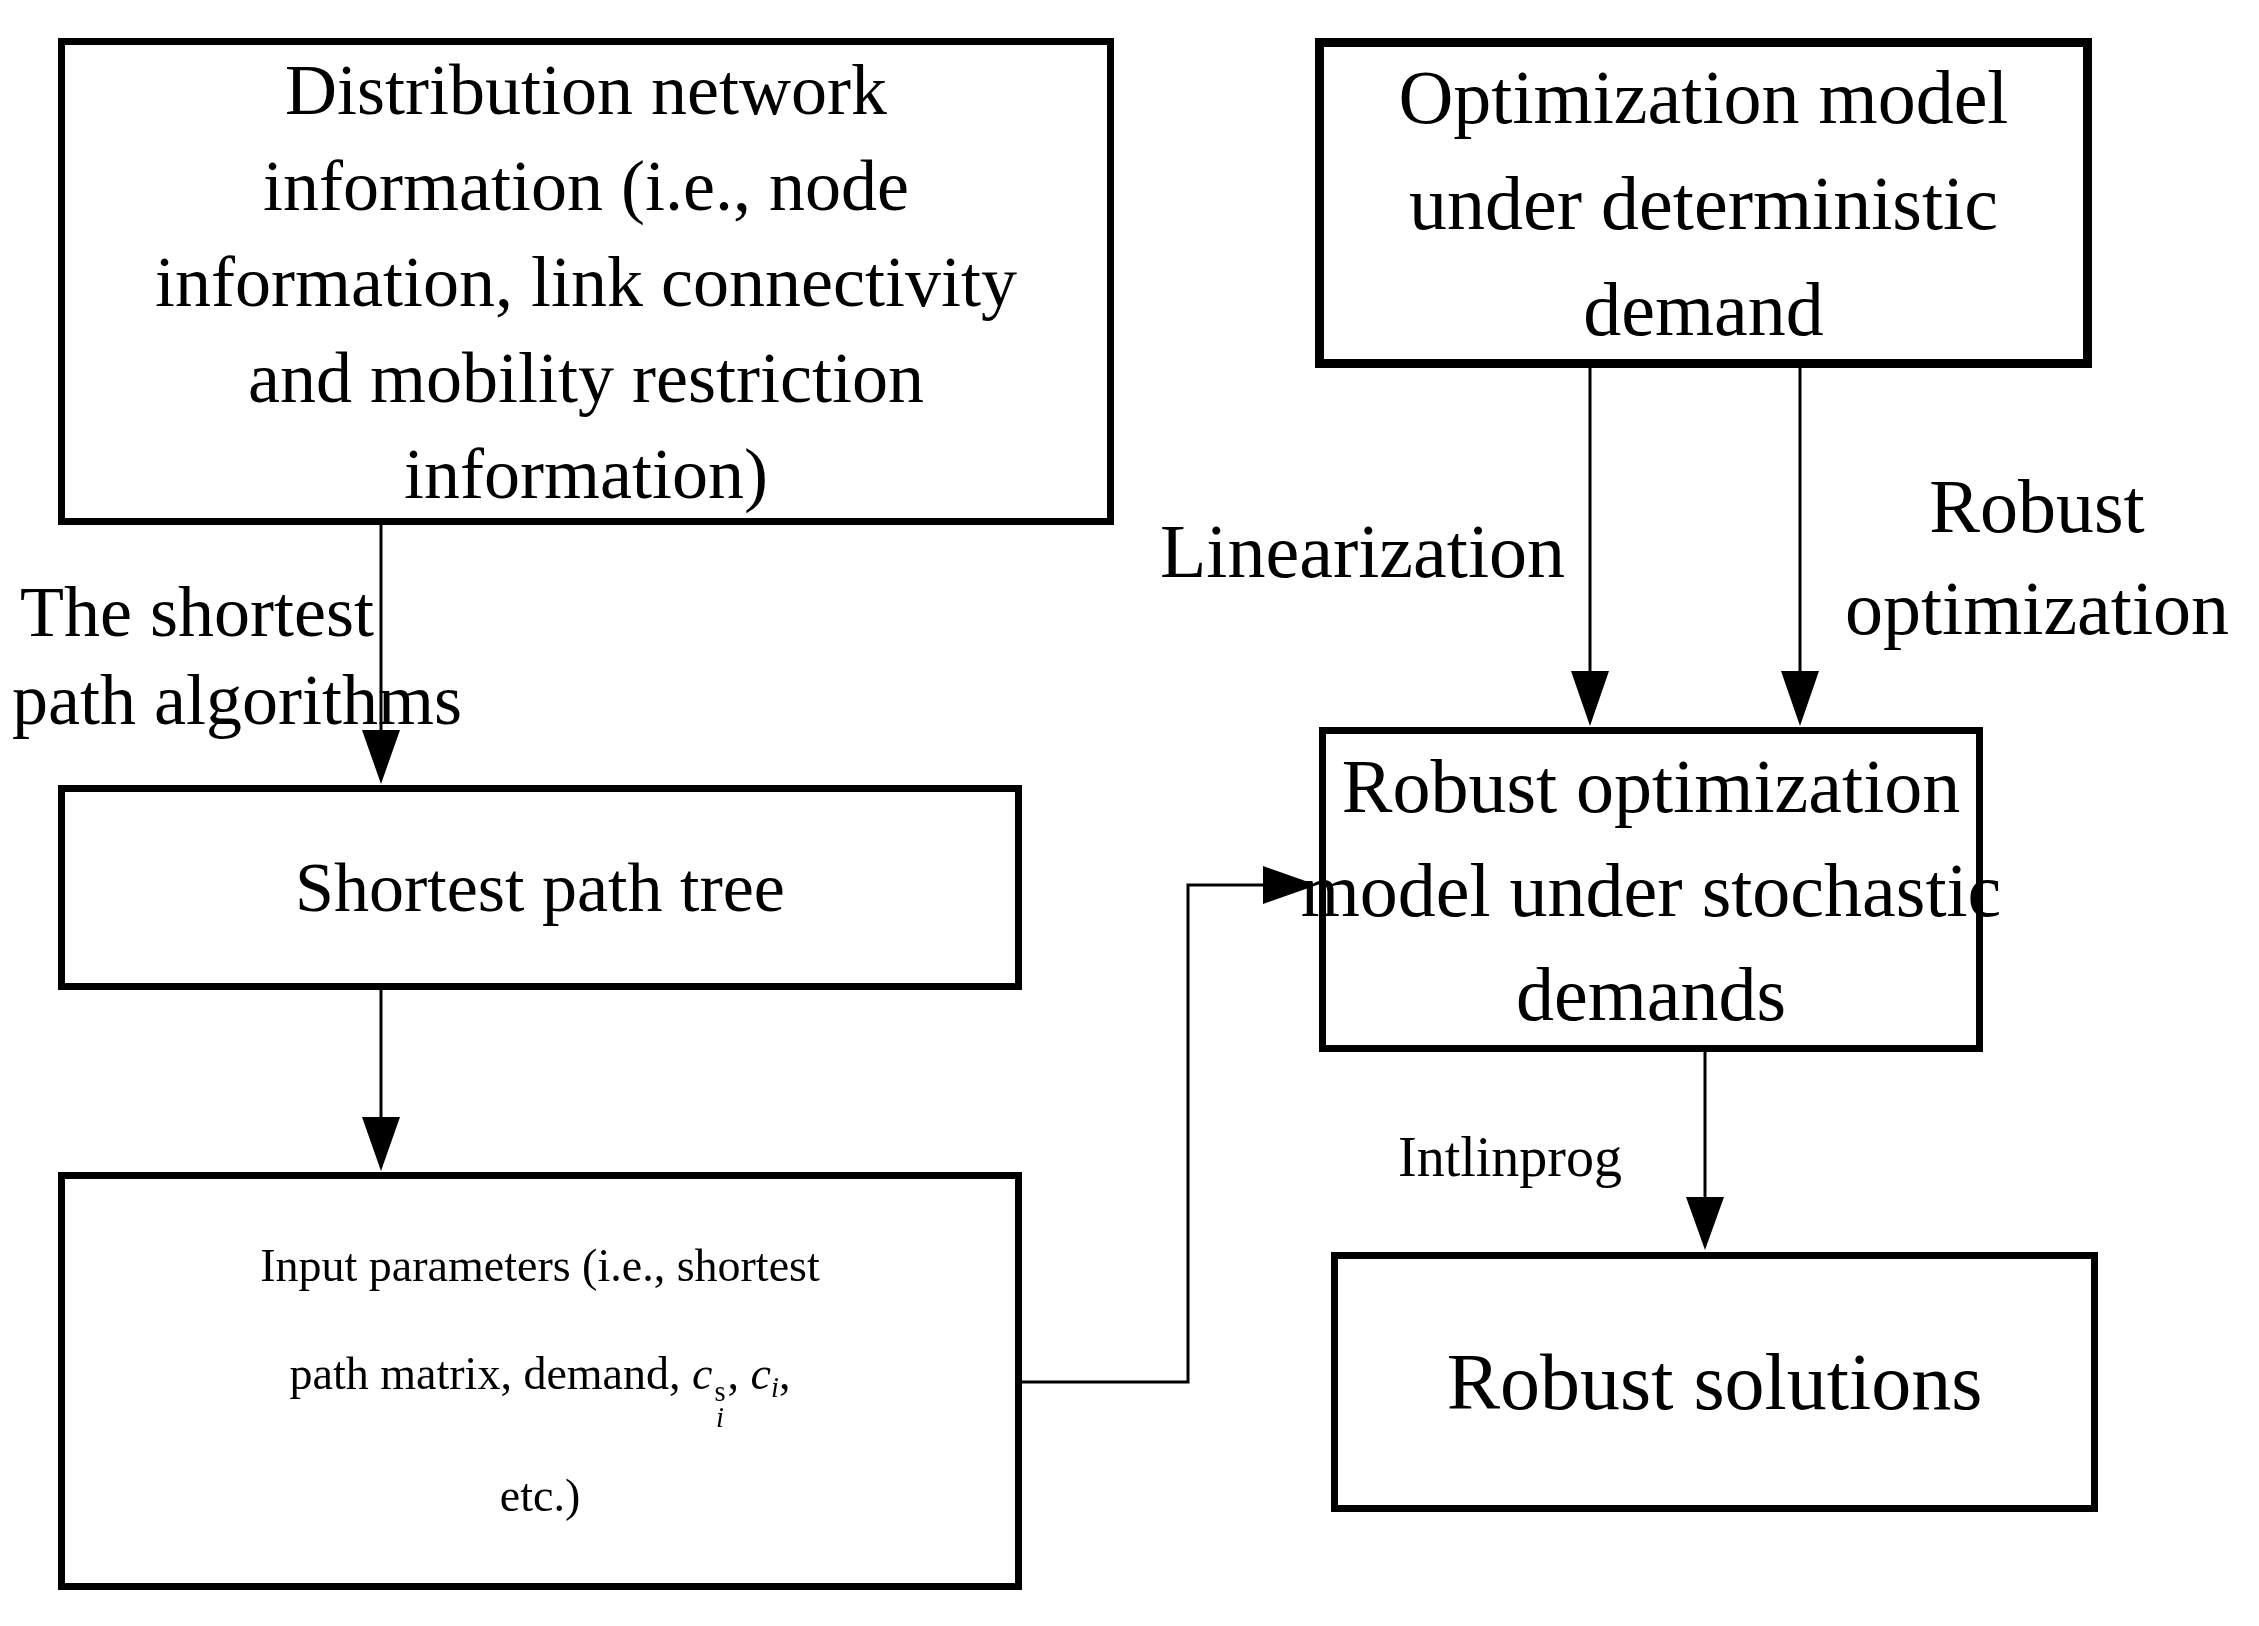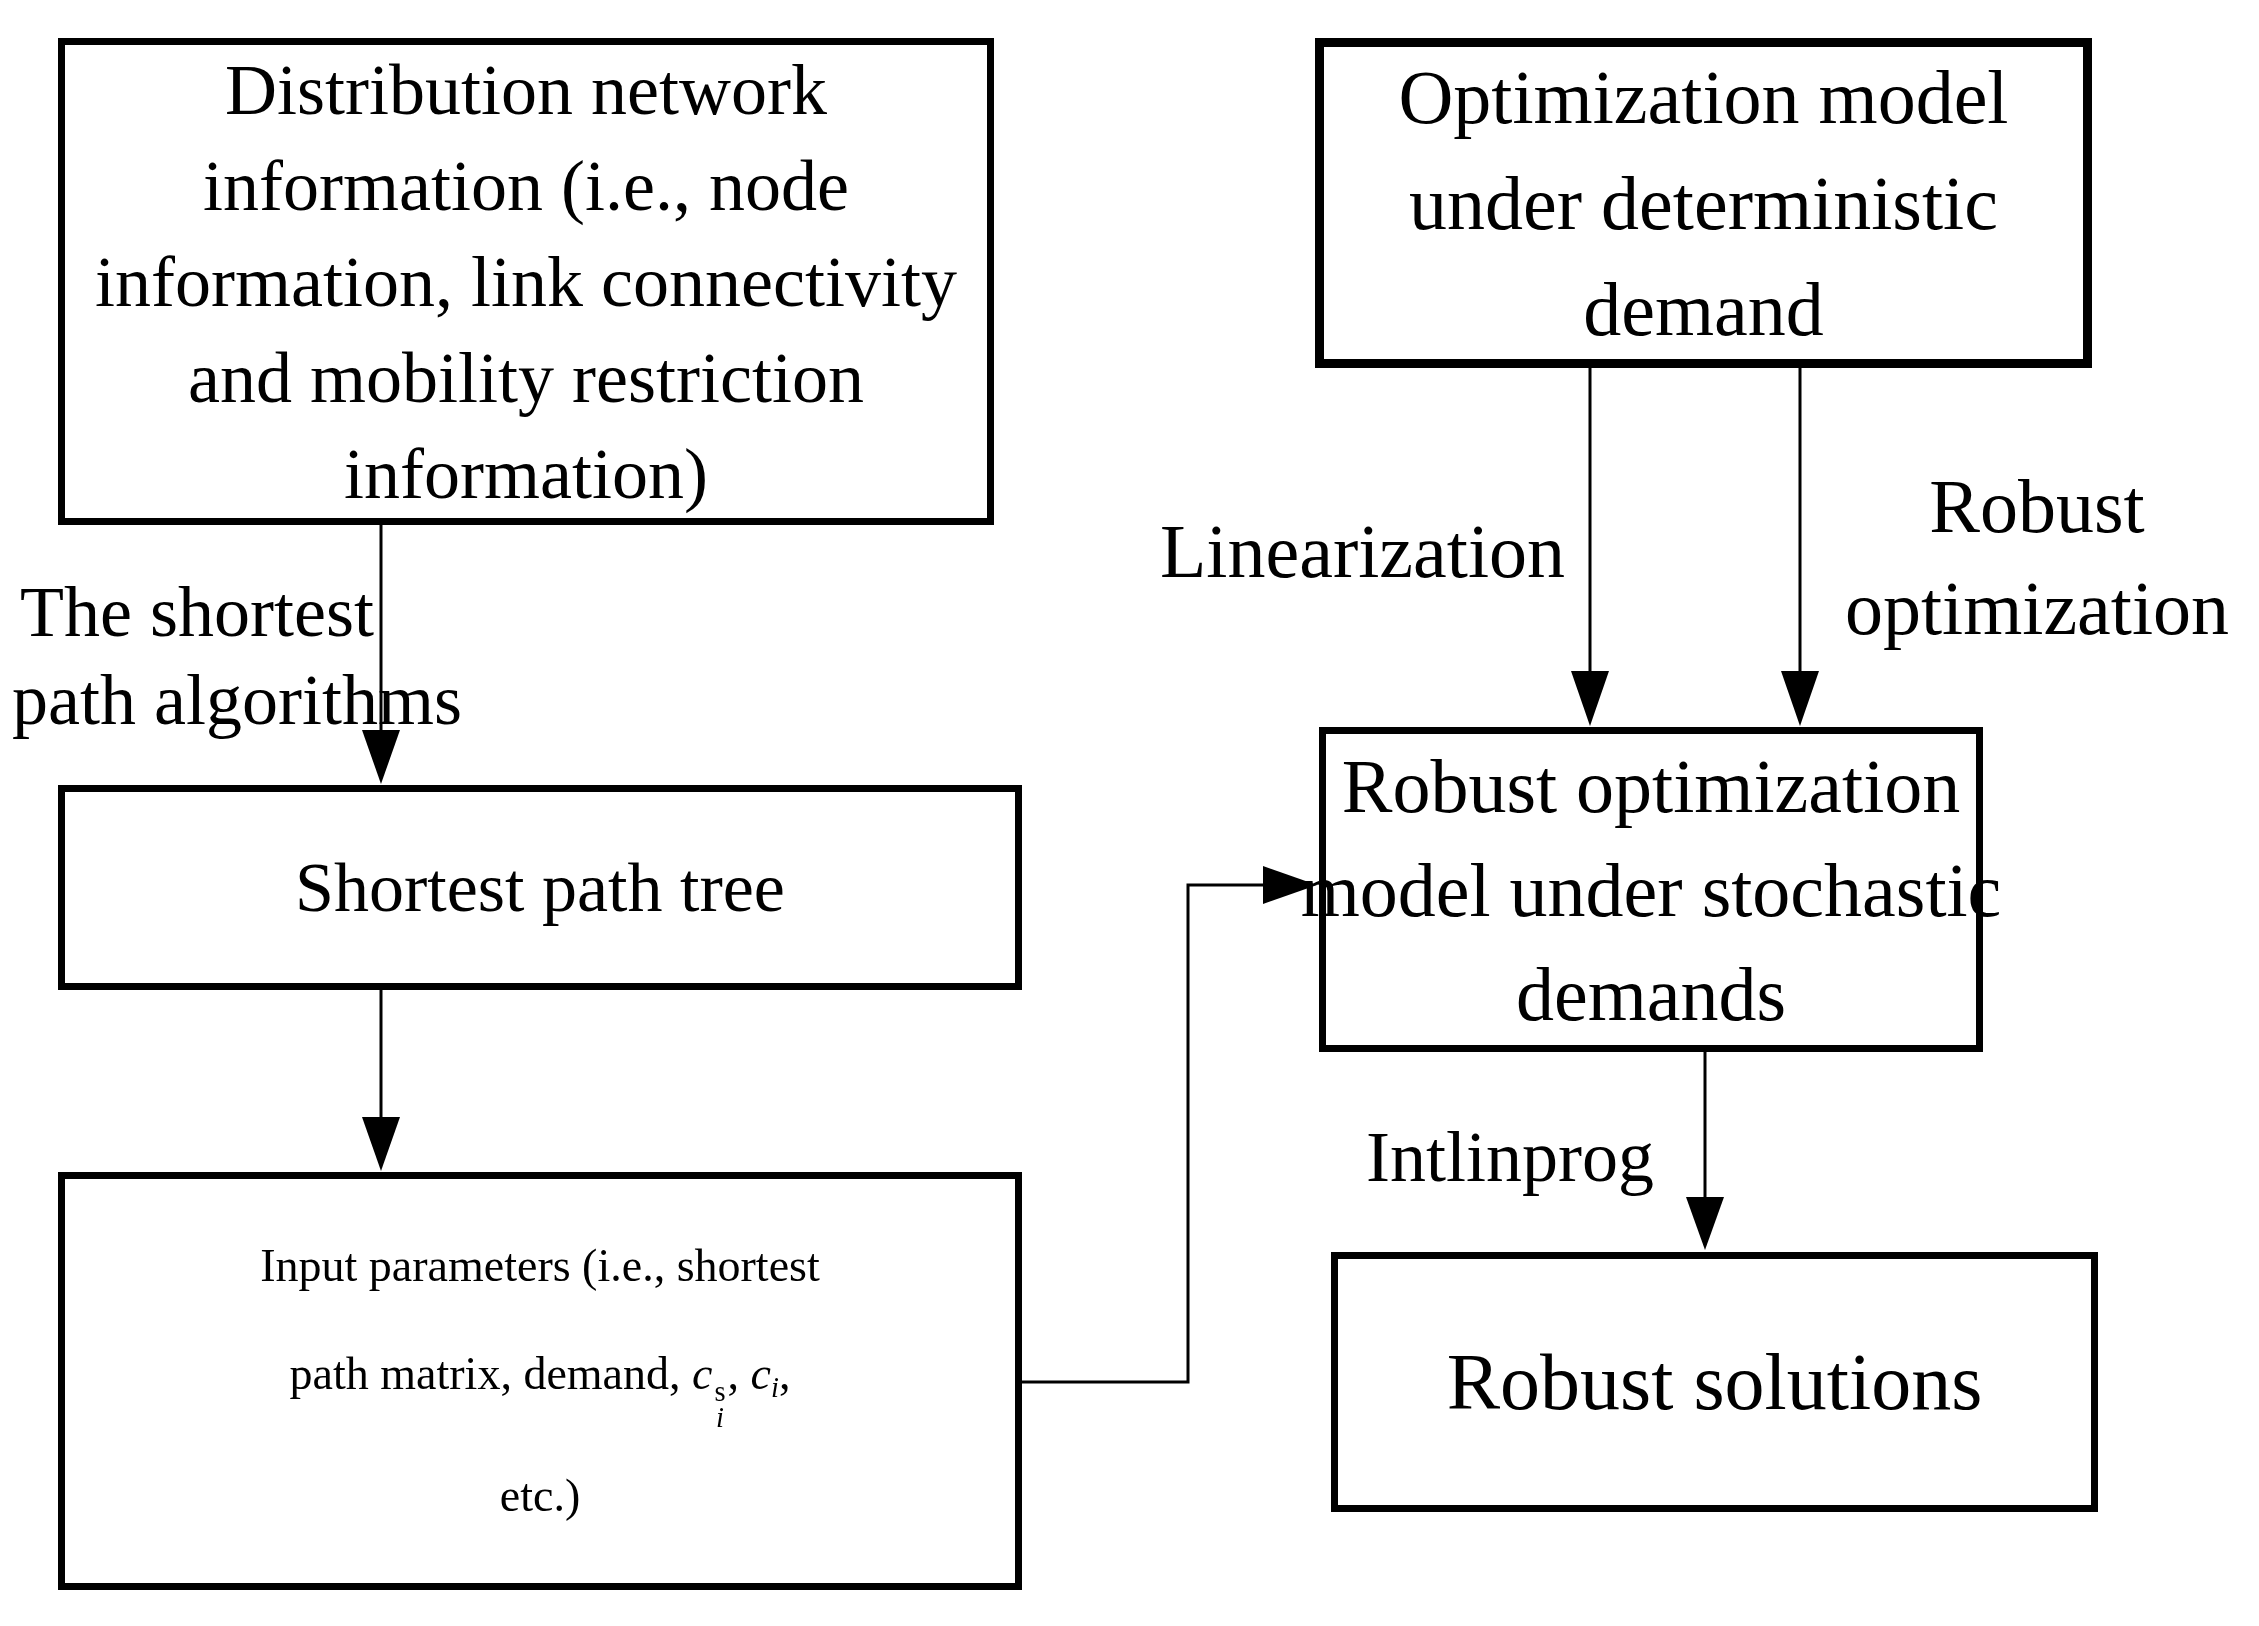--- a/index.html
+++ b/index.html
@@ -15,36 +15,36 @@
   .fbox{
     position:absolute;z-index:2;
     background:#ffffff;
     border:7px solid #000000;
     box-sizing:border-box;
     display:flex;flex-direction:column;justify-content:center;align-items:center;
     text-align:center;
   }
   .fbox .ln{display:block;white-space:nowrap;}
   
-  .box-a{left:58px;top:38px;width:936px;height:487px;font-size:72px;line-height:96px;}
+  .box-a{left:58px;top:38px;width:1056px;height:487px;font-size:72px;line-height:96px;}
   .box-b{left:58px;top:785px;width:964px;height:205px;font-size:70px;line-height:90px;}
   .box-c{left:58px;top:1172px;width:964px;height:418px;font-size:46px;line-height:108px;}
   
   .box-d{left:1315px;top:38px;width:777px;height:330px;border-width:9px;font-size:76px;line-height:106px;}
   .box-e{left:1319px;top:727px;width:664px;height:325px;font-size:76px;line-height:104px;}
   .box-f{left:1331px;top:1252px;width:767px;height:260px;font-size:80px;line-height:92px;}
   
   .edge-label{
     position:absolute;z-index:2;
     text-align:center;white-space:nowrap;
   }
   .lbl-spa{left:0px;top:568px;width:370px;font-size:72px;line-height:88px;margin-left:12px;}
   .lbl-lin{left:1155px;top:508px;width:415px;font-size:76px;line-height:86px;}
   .lbl-ro{left:1837px;top:455px;width:400px;font-size:76px;line-height:102px;}
-  .lbl-int{left:1345px;top:1112px;width:330px;font-size:72px;line-height:90px;}
+  .lbl-int{left:1345px;top:1112px;width:330px;font-size:56px;line-height:90px;}
   
   .tk-var{font-style:italic;}
   .tk-varsub{font-style:italic;font-size:0.62em;vertical-align:-0.28em;}
   .stack{
     display:inline-flex;flex-direction:column;align-items:center;
     font-size:0.62em;line-height:0.92em;vertical-align:-0.42em;
     margin-left:2px;margin-right:2px;
   }
   .st-sup{font-style:normal;}
   .st-sub{font-style:italic;}

